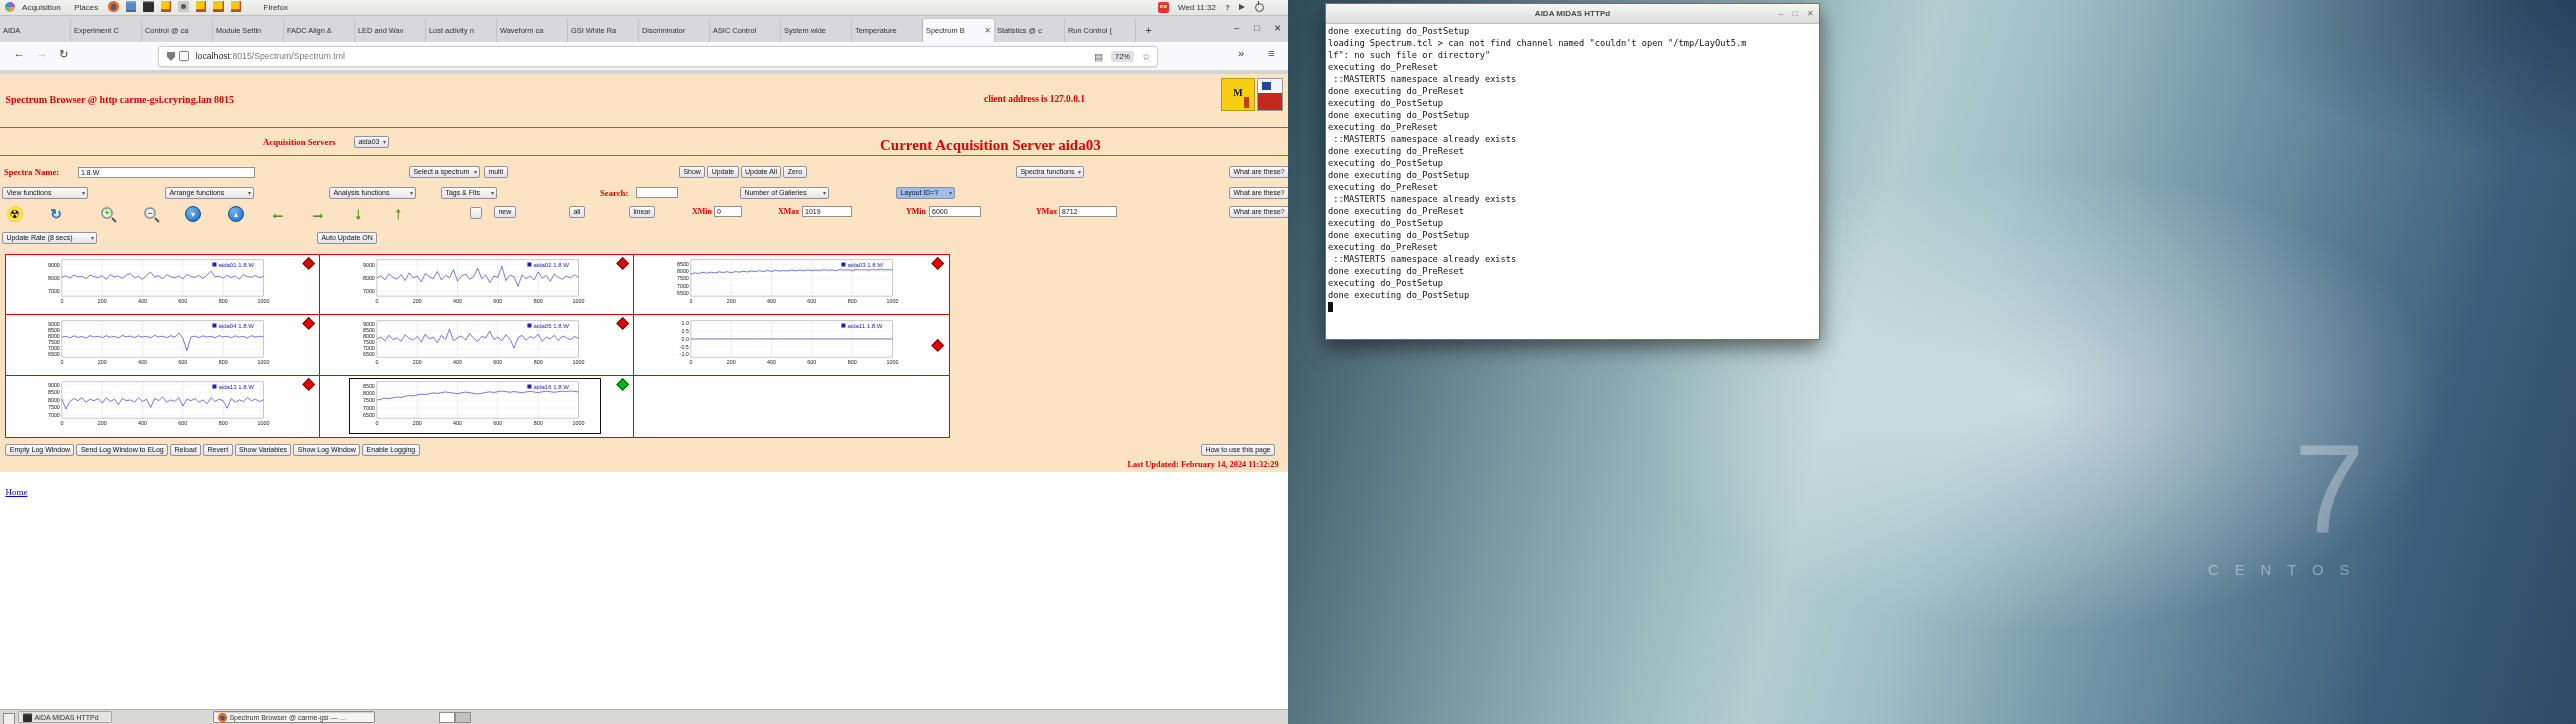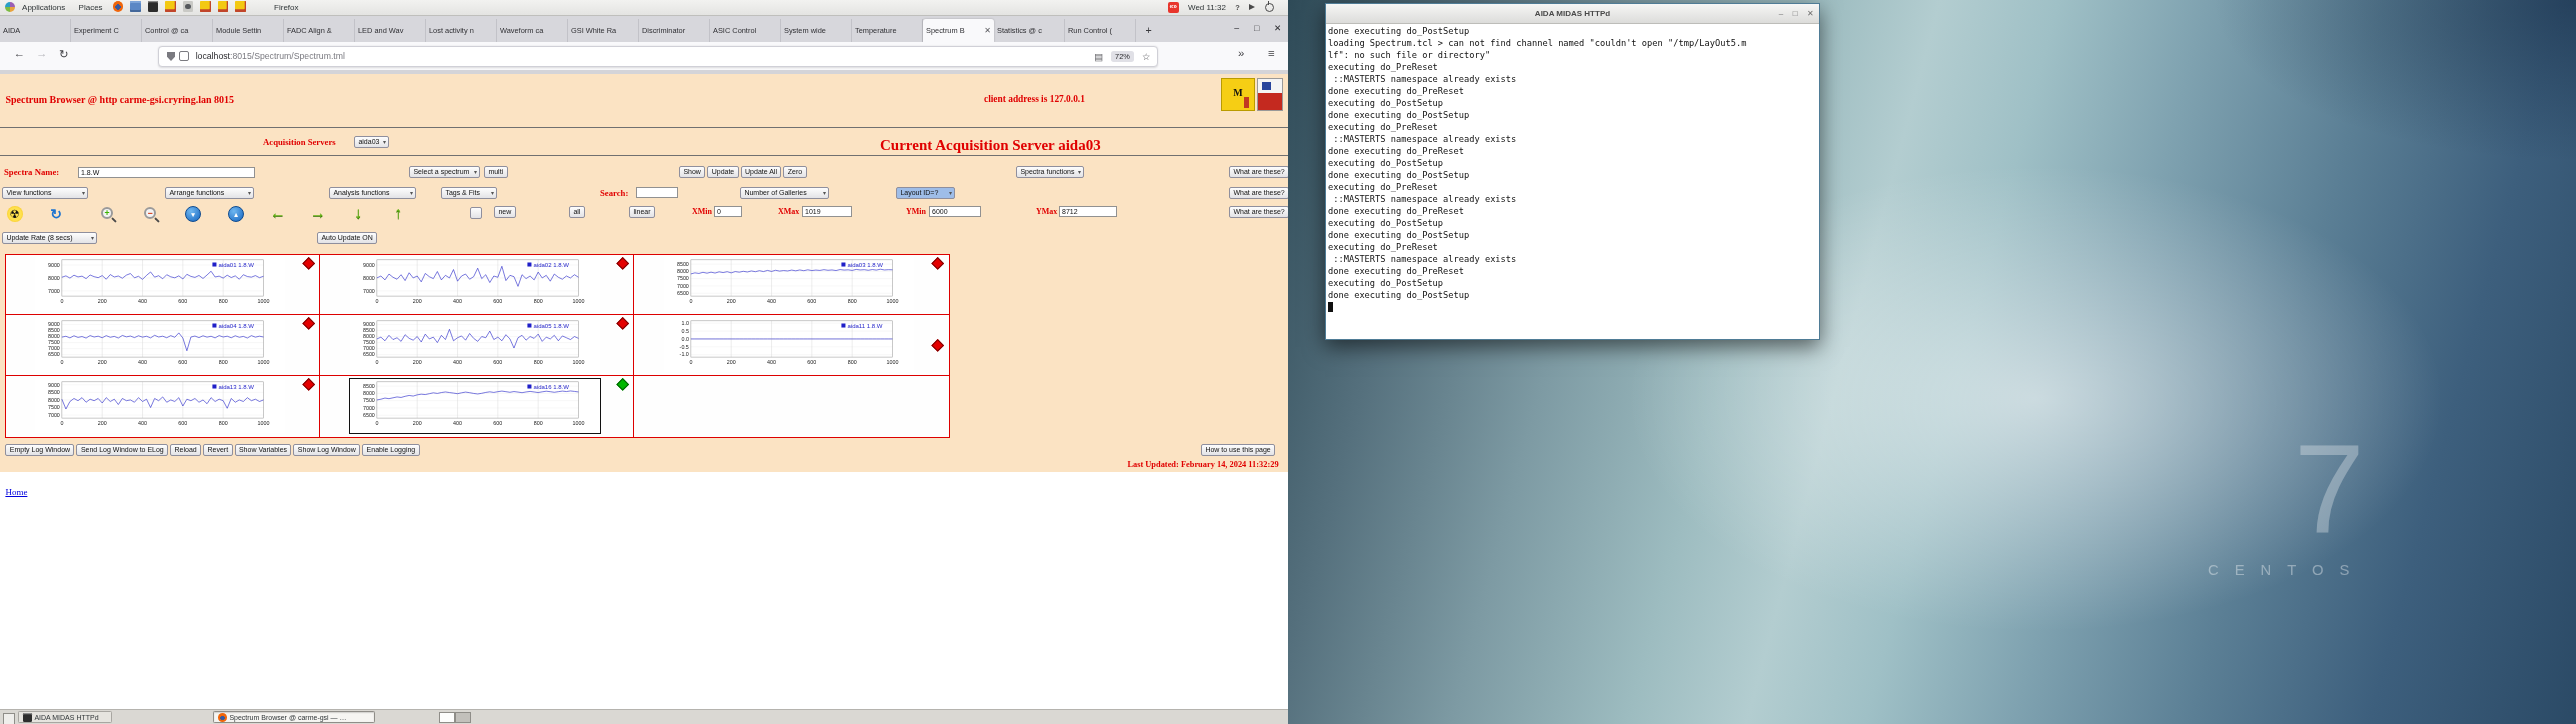--- a/index.html
+++ b/index.html
@@ -25,27 +25,27 @@
   .panel{position:absolute;left:0;top:0;width:1288px;height:14.8px;background:linear-gradient(#f2f2f0,#e4e4e2);border-bottom:0.7px solid #bfbfbc;display:flex;align-items:center;font-size:8px;color:#2e3436;z-index:30;}
   .panel .menu{padding:0 6.7px;height:100%;display:flex;align-items:center;}
   .p-logo{width:10px;height:10px;border-radius:50%;margin-left:5.4px;background:conic-gradient(#9a5fb5 0 25%,#e8a33d 0 50%,#7dbb42 0 75%,#2b9ec7 0 100%);}
   .pl{width:10.7px;height:10.7px;margin:0 3.4px;display:inline-block;position:relative;}
   .pl-firefox{border-radius:50%;background:radial-gradient(circle at 50% 55%,#3b5a9c 0 35%,#f0660c 36% 75%,#ffbf3a 76%);}
   .pl-files{background:#5a87c5;border-radius:1.3px;box-shadow:inset 0 2px 0 #7ba3d8,inset 0 -2px 0 #44689a;}
   .pl-terminal{background:#2d2d2d;border-radius:1.3px;box-shadow:inset 0 1.3px 0 #8a8a8a;}
   .pl-midas{background:#f3c912;border-radius:0.7px;box-shadow:inset -1.3px -2.7px 0 #c1452b;}
   .pl-screenshot{background:#c9c9c5;border-radius:1.3px;}
   .pl-screenshot::after{content:"";position:absolute;left:2.7px;top:2.7px;width:5.4px;height:5.4px;border-radius:50%;background:#55585c;}
-  .panel-right{margin-left:auto;display:flex;align-items:center;gap:9.4px;padding-right:14px;}
+  .panel-right{margin-left:auto;display:flex;align-items:center;gap:9.4px;padding-right:24px;}
   .p-alert{width:10.7px;height:10.7px;background:#e8352c;border-radius:2px;color:#fff;font-size:6.7px;font-weight:bold;text-align:center;line-height:10.7px;}
   .p-net{font-size:7.4px;color:#4a4a4a;font-weight:bold;}
   .p-vol{width:0;height:0;border:3.4px solid transparent;border-right:none;border-left:6px solid #4a4a4a;}
   .p-power{width:7.4px;height:7.4px;border:1.3px solid #4a4a4a;border-radius:50%;position:relative;}
   .p-power::after{content:"";position:absolute;left:2.3px;top:-2.7px;width:1.3px;height:4px;background:#4a4a4a;}
-  .p-applabel{margin-left:25px;}
+  .p-applabel{margin-left:19px;}
   
   .ffwin{position:absolute;left:0;top:14.8px;width:1288px;height:694px;background:#fff;z-index:20;}
   .tabbar{position:absolute;left:0;top:0;width:1288px;height:27px;background:#d7d7dc;display:flex;align-items:flex-end;}
   .tabstrip{display:flex;height:23px;}
   .tab{flex:0 0 71px;max-width:71px;height:23px;display:flex;align-items:center;padding:0 3px;font-size:7.4px;color:#2f2f33;border-right:0.7px solid #c2c2c8;overflow:hidden;white-space:nowrap;box-sizing:border-box;}
   .tab .lbl{overflow:hidden;white-space:nowrap;flex:1;mask-image:linear-gradient(90deg,#000 75%,transparent);-webkit-mask-image:linear-gradient(90deg,#000 75%,transparent);}
   .tab.active{background:#f9f9fb;border-radius:2.7px 2.7px 0 0;border-right:none;box-shadow:0 0 2px rgba(0,0,0,.25);}
   .tab .close{margin-left:2.7px;color:#5a5a5e;font-size:8px;}
   .newtab{width:17.4px;height:17.4px;margin:0 0 2.7px 4px;font-size:10.7px;color:#3a3a3e;text-align:center;line-height:17.4px;}
   .winctl{position:absolute;right:6.7px;top:0;height:27px;display:flex;align-items:center;gap:14.8px;color:#2f2f33;font-size:8.7px;}
@@ -162,21 +162,21 @@
           <div class="tline">done executing do_PreReset</div>
           <div class="tline">executing do_PostSetup</div>
           <div class="tline">done executing do_PostSetup</div>
           <div class="cursor"></div>
         </div>
     </div>
   </div>
 
   <div class="panel">
     <span class="p-logo"></span>
-    <span class="menu">Applications</span>
+    <span class="menu">Acquisition</span>
     <span class="menu">Places</span>
     <span id="launchers"><span class="pl pl-firefox"></span><span class="pl pl-files"></span><span class="pl pl-terminal"></span><span class="pl pl-midas"></span><span class="pl pl-screenshot"></span><span class="pl pl-midas"></span><span class="pl pl-midas"></span><span class="pl pl-midas"></span></span>
     <span class="p-applabel">Firefox</span>
     <span class="panel-right">
       <span class="p-alert">«»</span>
       <span>Wed 11:32</span>
       <span class="p-net">?</span>
       <span class="p-vol"></span>
       <span class="p-power"></span>
     </span>

